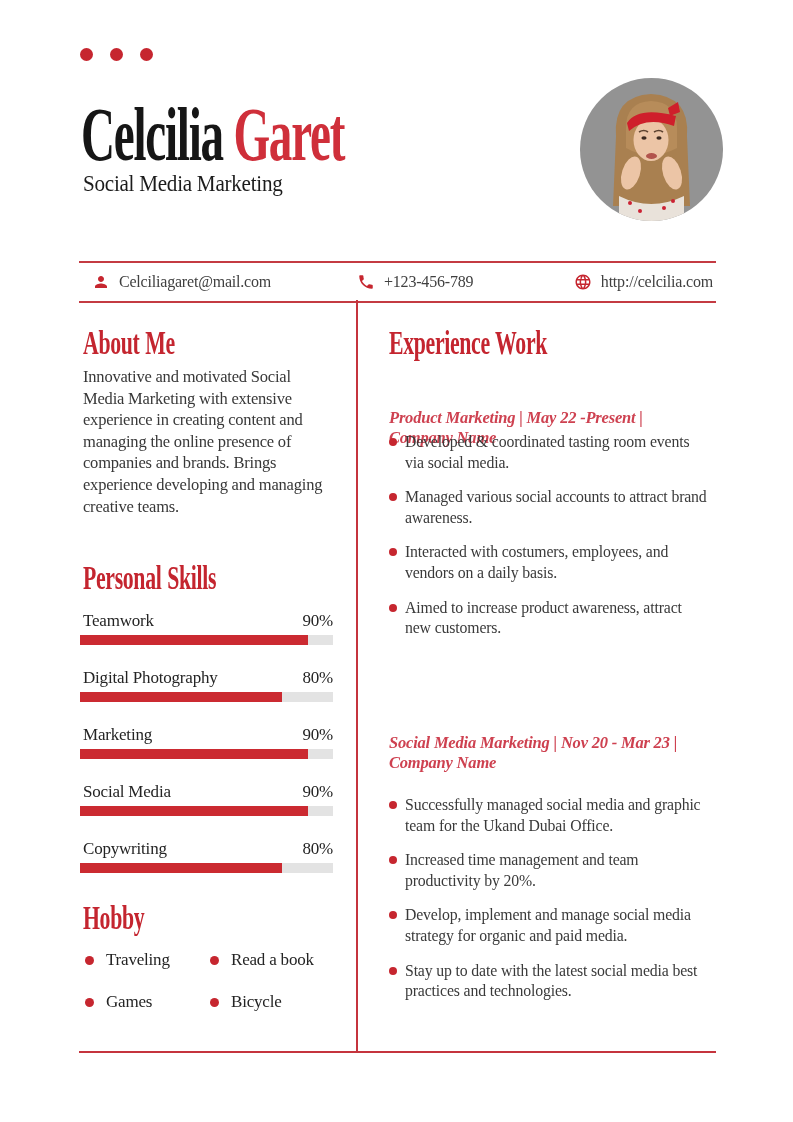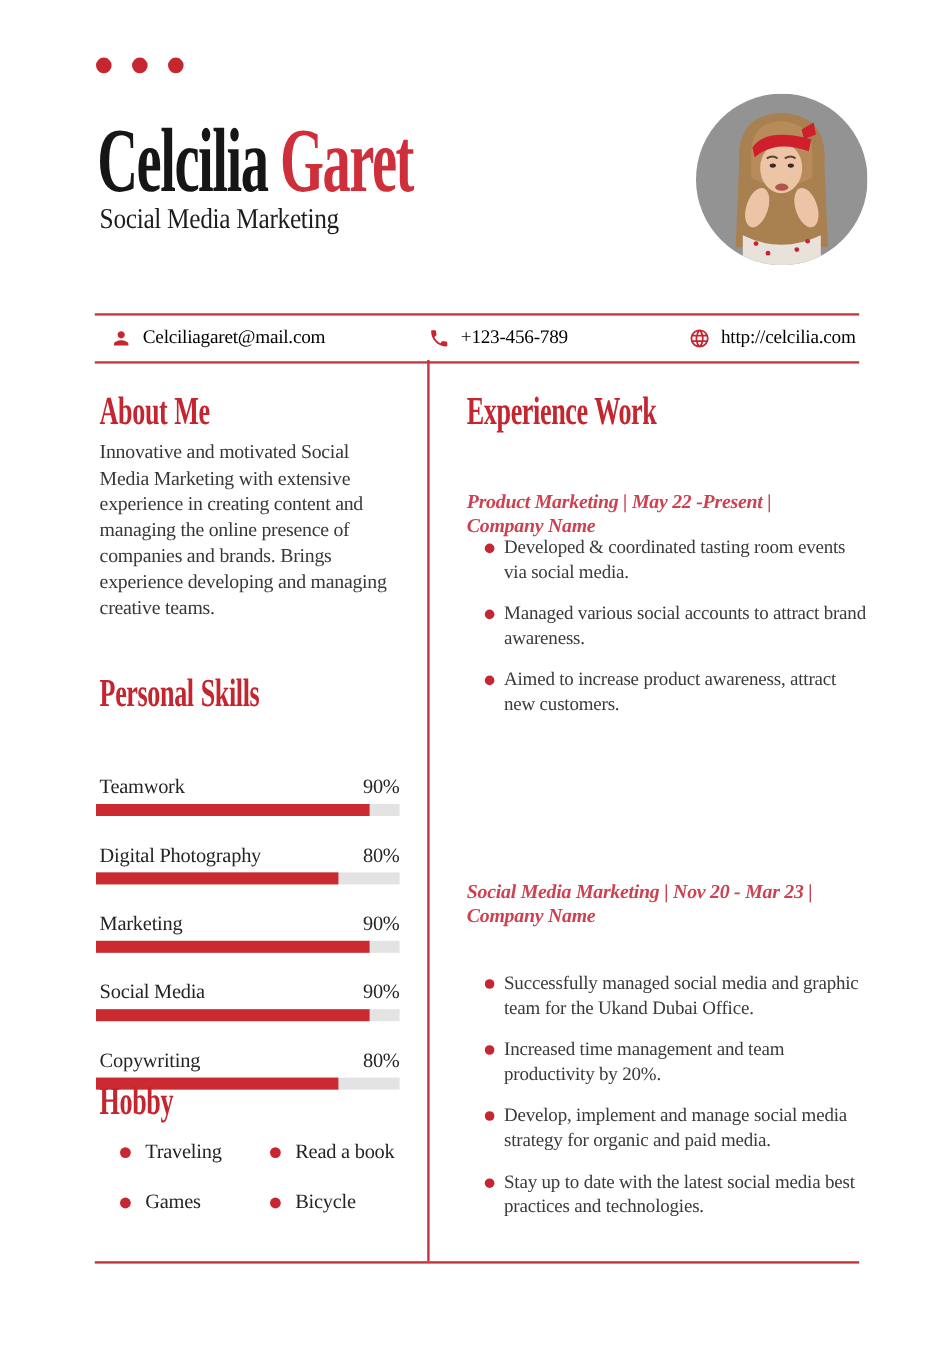--- a/index.html
+++ b/index.html
@@ -17,55 +17,55 @@
   .subtitle{position:absolute;left:83px;top:170px;font-size:24px;font-weight:500;color:#1c1c1c;
         letter-spacing:-0.3px;transform:scaleX(0.88);transform-origin:left top;white-space:nowrap;}
 
   
   .photo{position:absolute;left:580px;top:78px;width:143px;height:143px;border-radius:50%;overflow:hidden;}
 
   
   .contact{position:absolute;left:79px;top:261px;width:637px;height:38px;
            border-top:2.5px solid #c43b42;border-bottom:2.5px solid #c43b42;}
   .c-item{position:absolute;top:0;height:38px;display:flex;align-items:center;gap:9px;
-          font-size:16px;font-weight:500;color:#000000;letter-spacing:-0.2px;white-space:nowrap;}
+          font-size:16px;font-weight:500;color:#404040;letter-spacing:-0.2px;white-space:nowrap;}
   .c-item svg{width:18px;height:18px;fill:#c6262f;flex:0 0 auto;}
   #c-email{left:13px;} #c-phone{left:278px;} #c-web{right:3px;}
 
   
   .vdiv{position:absolute;left:356px;top:300px;width:1.6px;height:751px;background:#c5343d;}
   .hrule{position:absolute;left:79px;top:1051px;width:637px;height:2.2px;background:#c5343d;}
 
   
   .sec-h{position:absolute;font-size:33px;font-weight:800;line-height:1;color:#c4252f;
          letter-spacing:-0.5px;word-spacing:1px;white-space:nowrap;
          transform:scaleX(0.66);transform-origin:left top;}
 
   
   .about-text{position:absolute;left:83px;top:366px;width:252px;font-size:16.5px;line-height:21.6px;
           color:#383838;letter-spacing:-0.2px;}
 
   
-  .skills{position:absolute;left:80px;top:610px;width:253px;margin-top:35px;}
+  .skills{position:absolute;left:80px;top:610px;width:253px;}
   .skill{height:57px;}
   .skill .row{display:flex;justify-content:space-between;align-items:baseline;
           font-size:17px;color:#242424;letter-spacing:-0.2px;padding-left:3px;line-height:22px;}
   .track{margin-top:3px;width:253px;height:10px;background:#e3e3e3;}
   .fill{height:10px;background:#cb2a31;}
 
   
-  .hobby{position:absolute;left:100px;top:950px;display:grid;grid-template-columns:125px auto;
+  .hobby{position:absolute;left:85px;top:950px;display:grid;grid-template-columns:125px auto;
          row-gap:22px;column-gap:0;}
   .h-item{display:flex;align-items:center;gap:12px;font-size:17px;color:#242424;letter-spacing:-0.2px;}
   .b-dot{width:9px;height:9px;border-radius:50%;background:#c6262f;flex:0 0 auto;}
 
   
   .job-title{position:absolute;left:389px;width:320px;font-size:16.5px;line-height:19.5px;
          font-style:italic;font-weight:600;color:#ce4150;letter-spacing:-0.2px;}
-  .job-list{position:absolute;left:389px;width:322px;margin:15px;padding:0;list-style:none;}
+  .job-list{position:absolute;left:389px;width:322px;margin:0;padding:0;list-style:none;}
   .job-list li{position:relative;padding-left:16px;margin-bottom:14px;
          font-size:15.8px;line-height:20.6px;color:#3a3a3a;letter-spacing:-0.15px;}
   .job-list li::before{content:"";position:absolute;left:0;top:6px;width:8px;height:8px;
          border-radius:50%;background:#c6262f;}
   #job1-title{top:372px;margin-top:36px;} #job1-list{top:432px;}
   #job2-title{top:733px;} #job2-list{top:795px;}
   #about-h{left:83px;top:327px;} #skills-h{left:83px;top:562px;}
   #hobby-h{left:83px;top:902px;} #exp-h{left:389px;top:327px;}
 </style>
 </head>
@@ -204,20 +204,21 @@
 
   <div class="sec-h" id="exp-h">Experience Work</div>
 
   <div class="job-title" id="job1-title">
     <span>Product Marketing | May 22 -Present |</span><br>
     <span>Company Name</span>
   </div>
   <ul class="job-list" id="job1-list">
     <li>Developed &amp; coordinated tasting room events via social media.</li>
     <li>Managed various social accounts to attract brand awareness.</li>
+    <li>Interacted with costumers, employees, and vendors on a daily basis.</li>
     <li>Aimed to increase product awareness, attract new customers.</li>
   </ul>
 
   <div class="job-title" id="job2-title">
     <span>Social Media Marketing | Nov 20 - Mar 23 |</span><br>
     <span>Company Name</span>
   </div>
   <ul class="job-list" id="job2-list">
     <li>Successfully managed social media and graphic team for the Ukand Dubai Office.</li>
     <li>Increased time management and team productivity by 20%.</li>

